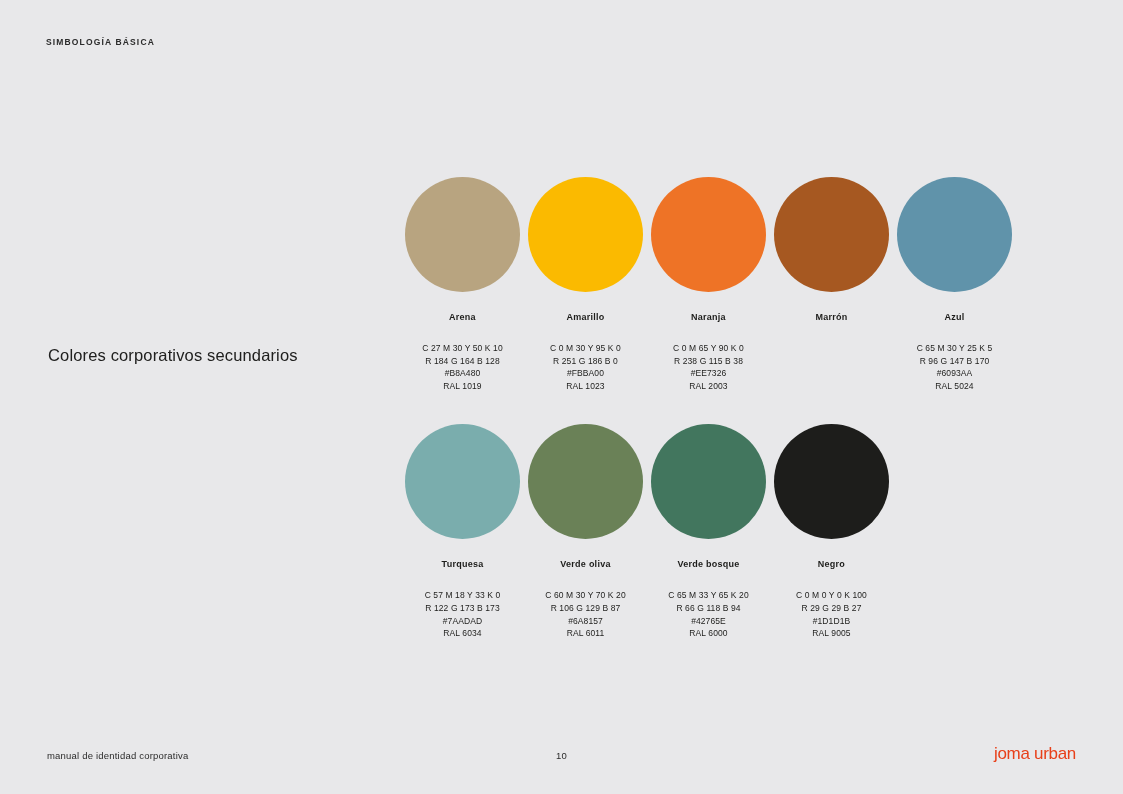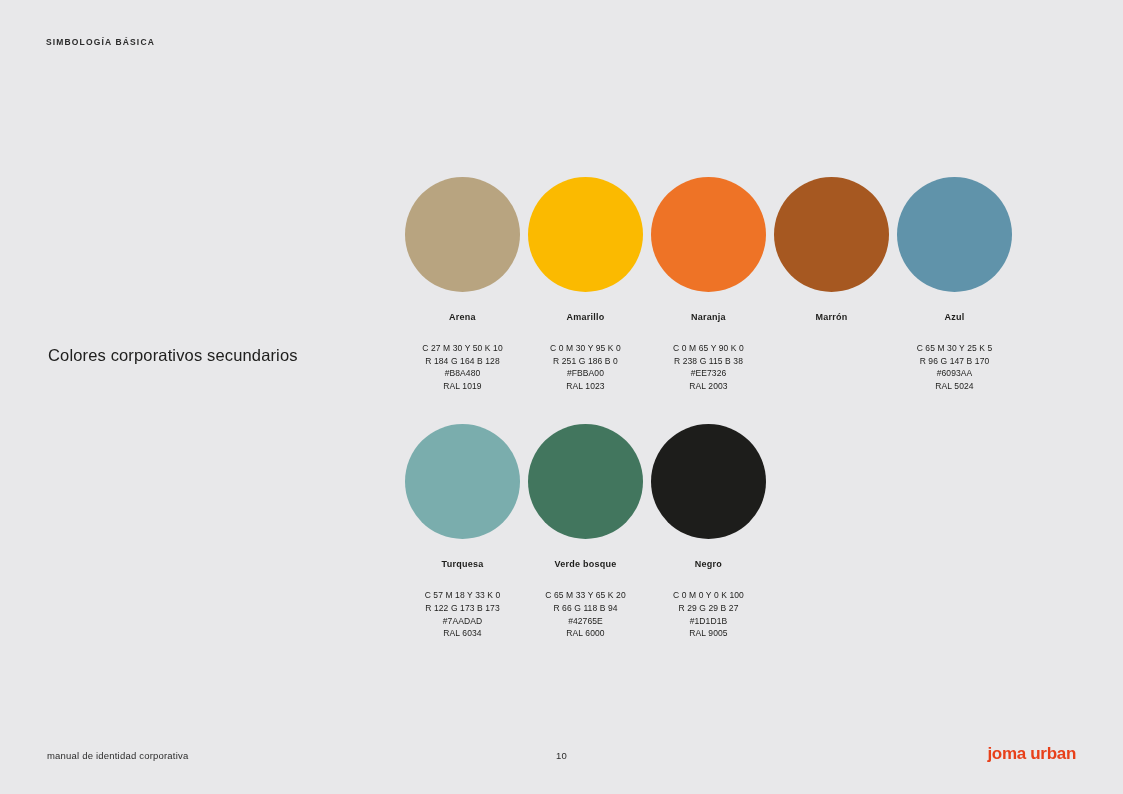--- a/index.html
+++ b/index.html
@@ -107,21 +107,21 @@
     text-align: center;
     font-size: 9.5px;
     letter-spacing: 0.2px;
     color: #2b2b2b;
   }
   .footer-logo {
     position: absolute;
     right: 47px;
     bottom: 30px;
     font-size: 17px;
-    font-weight: bold;
+    font-weight: normal;
     letter-spacing: -0.3px;
     color: #e8401a;
     white-space: nowrap;
   }
 </style>
 </head>
 <body>
 
 <div class="eyebrow">SIMBOLOGÍA BÁSICA</div>
 
@@ -179,20 +179,30 @@
         <span class="disc" style="background: rgb(122, 173, 173);"></span>
         <div class="swatch-name">Turquesa</div>
         <div class="swatch-specs">
           <div>C 57 M 18 Y 33 K 0</div>
           <div>R 122 G 173 B 173</div>
           <div>#7AADAD</div>
           <div>RAL 6034</div>
         </div>
       </div>
       <div class="swatch-cell">
+        <span class="disc" style="background: rgb(106, 129, 87);"></span>
+        <div class="swatch-name">Verde oliva</div>
+        <div class="swatch-specs">
+          <div>C 60 M 30 Y 70 K 20</div>
+          <div>R 106 G 129 B 87</div>
+          <div>#6A8157</div>
+          <div>RAL 6011</div>
+        </div>
+      </div>
+      <div class="swatch-cell">
         <span class="disc" style="background: rgb(66, 118, 94);"></span>
         <div class="swatch-name">Verde bosque</div>
         <div class="swatch-specs">
           <div>C 65 M 33 Y 65 K 20</div>
           <div>R 66 G 118 B 94</div>
           <div>#42765E</div>
           <div>RAL 6000</div>
         </div>
       </div>
       <div class="swatch-cell">

